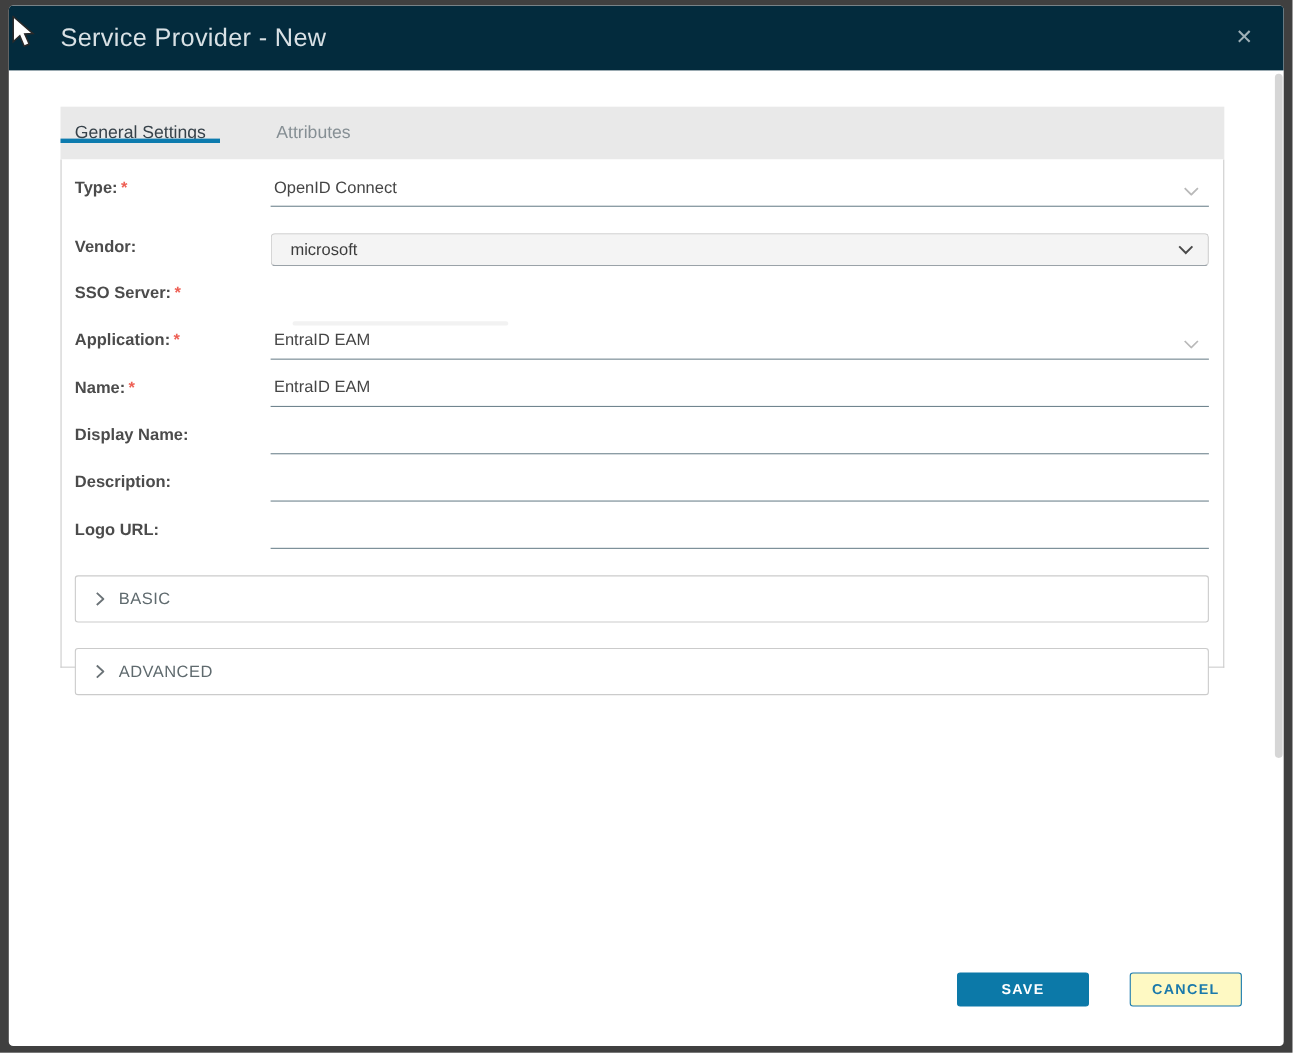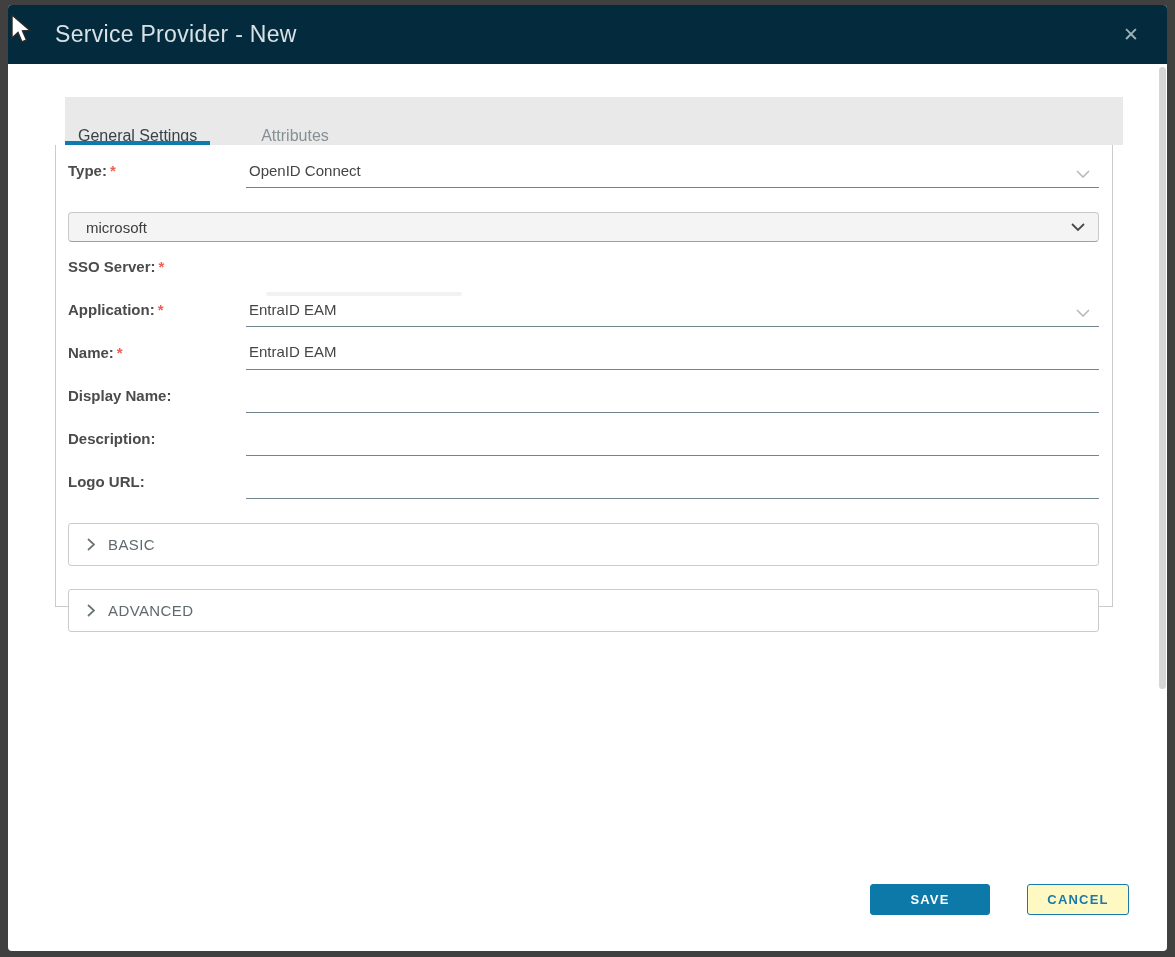--- a/index.html
+++ b/index.html
@@ -52,25 +52,25 @@
     position: absolute;
     right: 1px; top: 62px;
     width: 7px; height: 622px;
     background: #d6d6d6;
     border-radius: 4px;
   }
 
   
   .tab-bar {
     position: absolute;
-    left: 57px; top: 92px;
+    left: 47px; top: 92px;
     width: 1058px; height: 48px;
     background: #e9e9e9;
     display: flex;
-    align-items: flex-end;
+    align-items: center;
   }
   .tab {
     position: relative;
     display: flex;
     align-items: center;
     padding: 0 13px;
     font-size: 16px;
     color: #868f94;
     cursor: pointer;
   }
@@ -261,20 +261,21 @@
       <div class="field-label"><span>Type:</span><span class="req-star">*</span></div>
       <div class="field-value">
         <span>OpenID Connect</span>
         <svg class="chevron" width="14" height="8" viewBox="0 0 14 8">
             <path d="M1 1l6 6 6-6" fill="none" stroke="#b9b9b9" stroke-width="1.6"></path>
           </svg>
       </div>
     </div>
 
     <div class="form-row row-vendor">
+      <div class="field-label"><span>Vendor:</span><span class="req-star"></span></div>
       <div class="select-box">
         <span>microsoft</span>
         <svg class="sel-chevron" width="14" height="9" viewBox="0 0 14 9">
             <path d="M1 1l6 6 6-6" fill="none" stroke="#4a4a4a" stroke-width="1.8"></path>
           </svg>
       </div>
     </div>
 
     <div class="form-row row-sso">
       <div class="field-label"><span>SSO Server:</span><span class="req-star">*</span></div>

